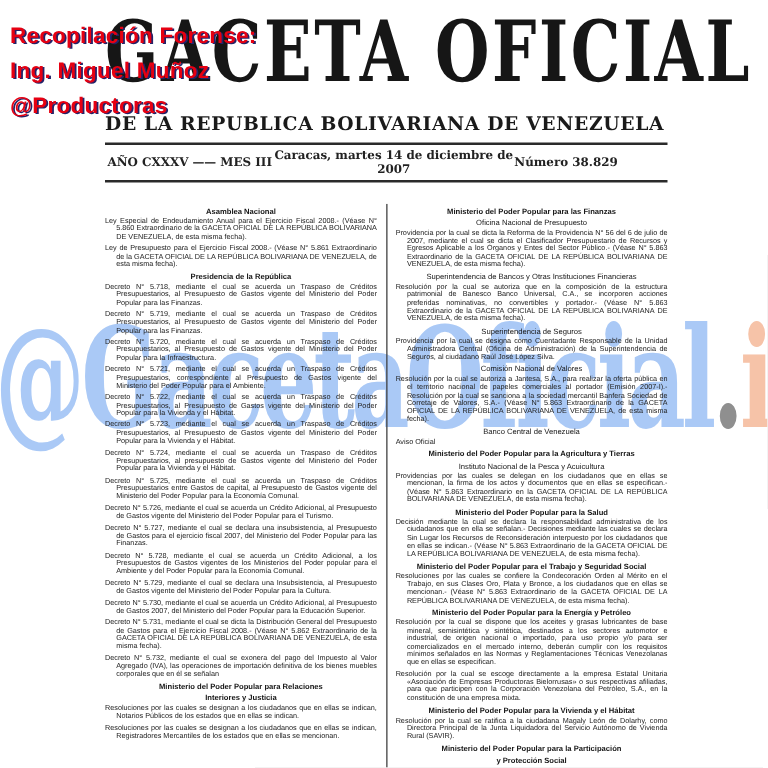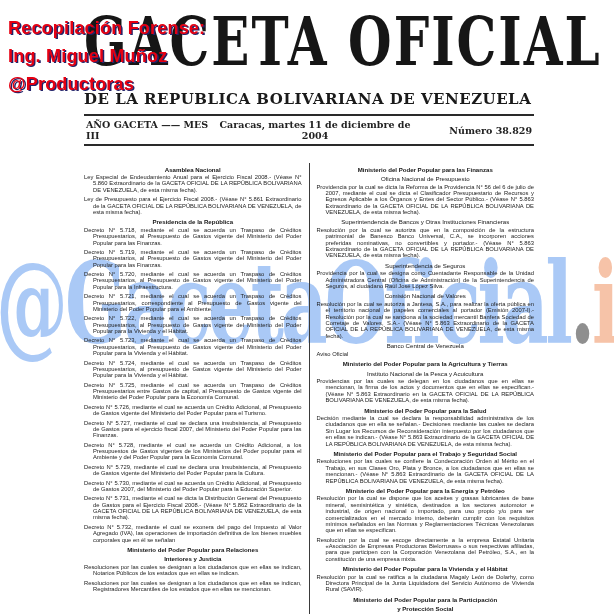--- a/index.html
+++ b/index.html
@@ -22,21 +22,21 @@
   .gazette-title{margin:0;font-family:"DejaVu Serif",serif;font-weight:700;font-size:50px;
                  letter-spacing:2px;line-height:1;color:#161616;
                  transform:scaleY(1.35);transform-origin:center top;white-space:nowrap;}
   .gazette-subtitle{margin:2px 0 6px 0;font-family:"DejaVu Serif",serif;
                     font-weight:700;font-size:15px;letter-spacing:0.5px;color:#1a1a1a;white-space:nowrap;}
   .rule{border-top:2.2px solid #2a2a2a;}
   .info-bar{display:flex;align-items:center;padding:3px 2px;font-family:"DejaVu Serif",serif;
             font-weight:700;font-size:9.5px;color:#222;}
   .info-left{flex:1.1;text-align:left;}
   .info-center{flex:1.6;text-align:center;}
-  .info-right{flex:1;text-align:right;}
+  .info-right{flex:1;text-align:left;}
   
   .columns{position:relative;z-index:1;display:flex;margin:3px 80px 0 84px;height:464px;overflow:hidden;}
   .col{flex:1;}
   .col-left{padding-right:7px;border-right:1.2px solid #3a3a3a;}
   .col-right{padding-left:7px;}
   .sumario{font-family:"DejaVu Serif",serif;font-weight:700;font-size:13px;letter-spacing:1.5px;
            text-align:center;margin:1px 0 5px 0;color:#161616;}
   .sumario span{display:inline-block;border-bottom:1.3px solid #222;padding:0 3px 1px 3px;}
   .toc-section{margin-bottom:2px;}
   .sec-head{text-align:center;font-size:6.1px;line-height:1.15;margin:2.5px 0 1.5px 0;color:#161616;}
@@ -57,22 +57,22 @@
     <div>@Productoras</div>
   </div>
 
   <div class="masthead">
     <div class="title-wrap">
       <h1 class="gazette-title">GACETA OFICIAL</h1>
     </div>
     <h2 class="gazette-subtitle">DE LA REPUBLICA BOLIVARIANA DE VENEZUELA</h2>
     <div class="rule"></div>
     <div class="info-bar">
-      <span class="info-left">AÑO GACETA —— MES III</span>
-      <span class="info-center">Caracas, martes 11 de diciembre de 2004</span>
+      <span class="info-left">AÑO CXXXV —— MES III</span>
+      <span class="info-center">Caracas, martes 14 de diciembre de 2007</span>
       <span class="info-right">Número 38.829</span>
     </div>
     <div class="rule"></div>
   </div>
 
   <div class="columns">
     <div class="col col-left" id="col-left">
     <section class="toc-section">
           <div class="sec-head b">Asamblea Nacional</div>
           <p class="entry">Ley Especial de Endeudamiento Anual para el Ejercicio Fiscal 2008.- (Véase N° 5.860 Extraordinario de la GACETA OFICIAL DE LA REPÚBLICA BOLIVARIANA DE VENEZUELA, de esta misma fecha).</p>

